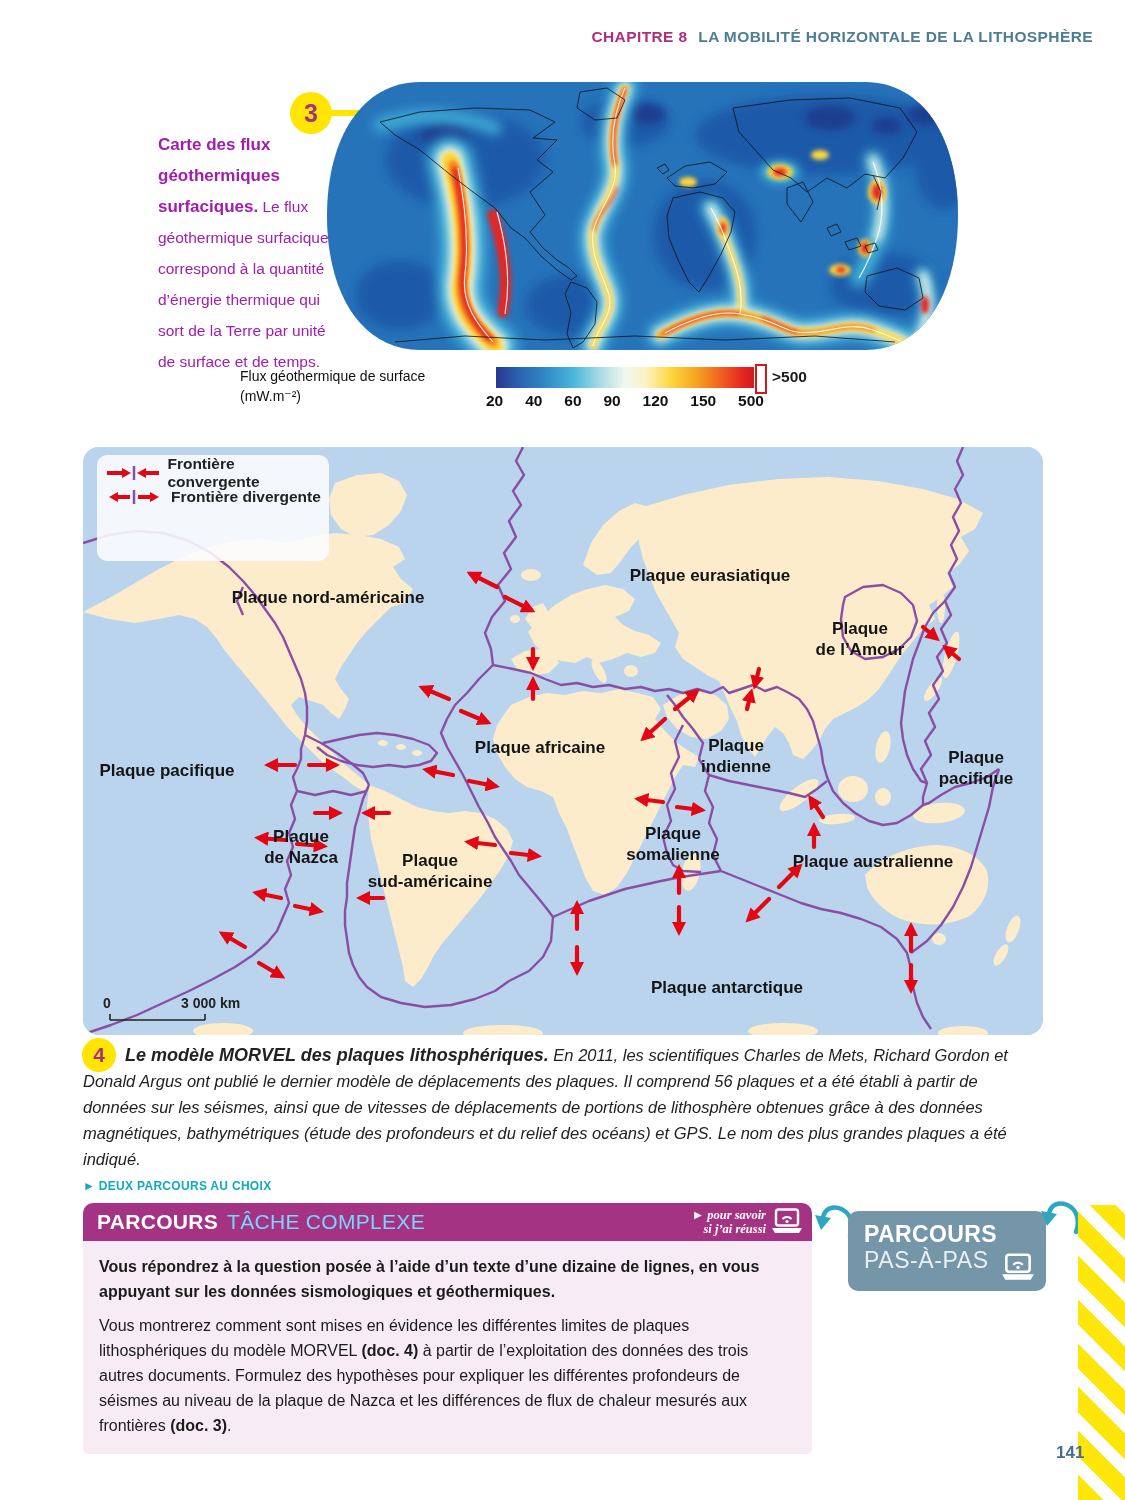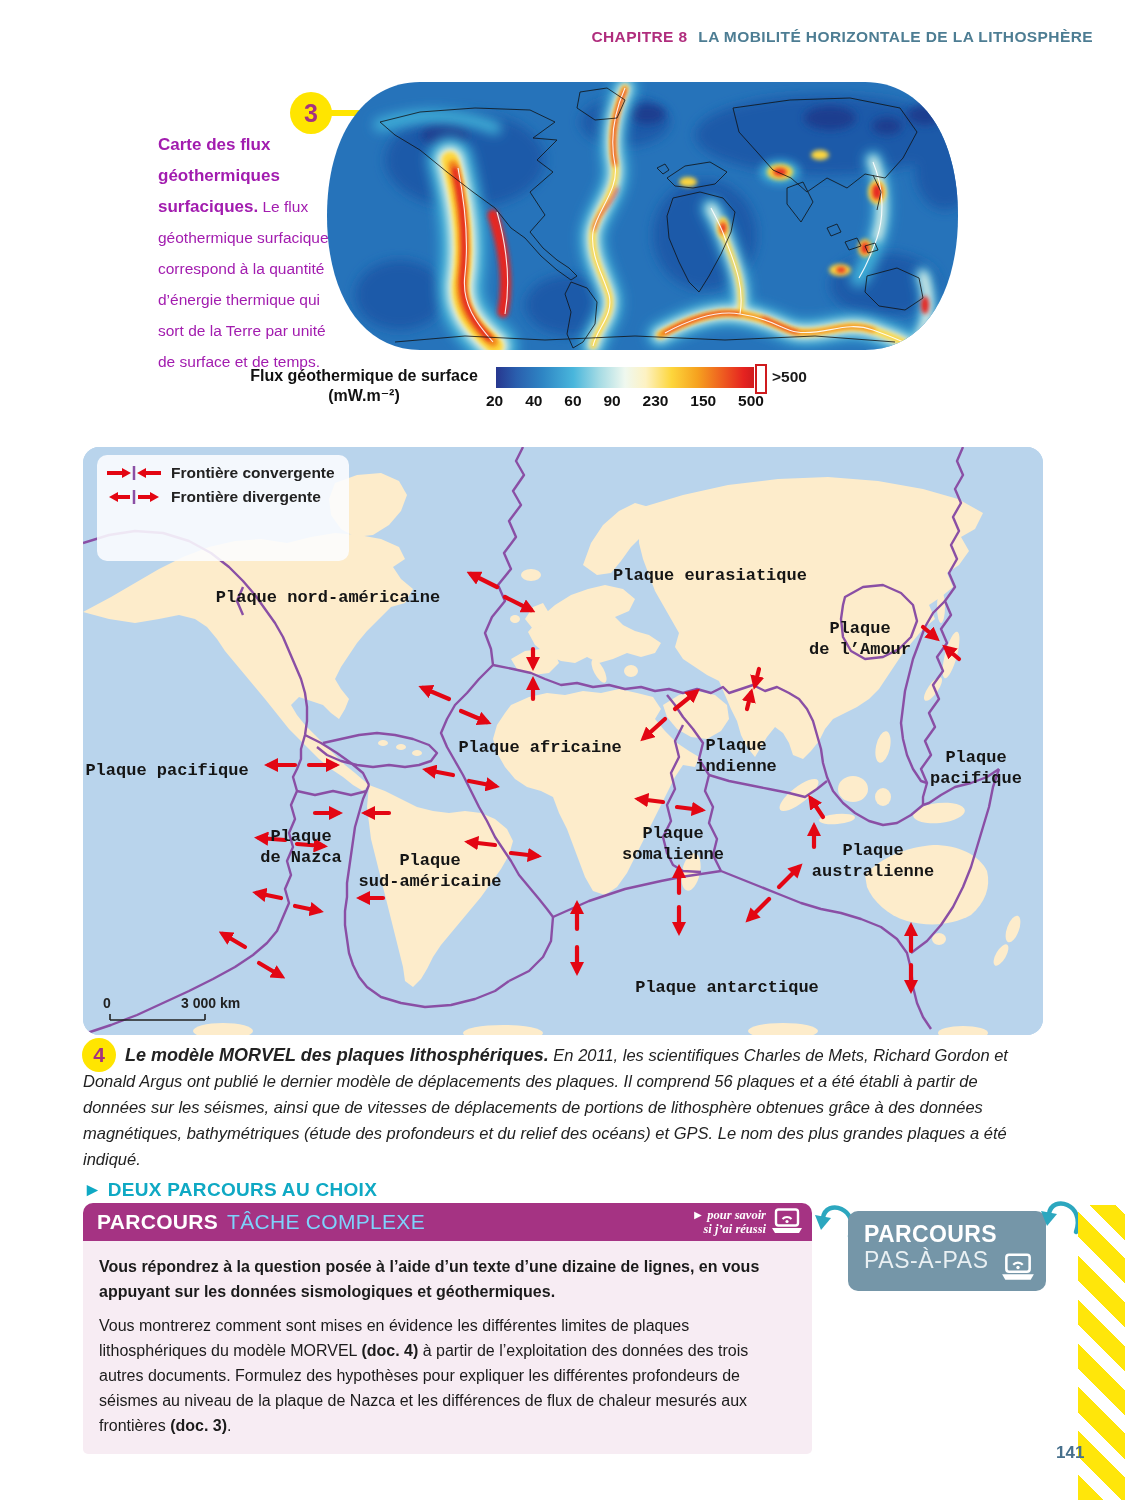--- a/index.html
+++ b/index.html
@@ -12,42 +12,42 @@
   .chap-title{color:#4d7d93;font-weight:600;margin-left:6px;}
   
   .numcircle{width:42px;height:42px;border-radius:50%;background:#ffe500;color:#a5327f;
              font-weight:bold;font-size:25px;display:flex;align-items:center;justify-content:center;}
   .numcircle.small{width:34px;height:34px;font-size:21px;}
   .connector{height:6px;background:#ffe500;}
   
   .doc3-cap{left:158px;top:97px;width:176px;font-size:15.5px;line-height:31px;color:#a21caf;margin-top:32px;}
   .doc3-cap .b{font-weight:bold;font-size:17px;}
   
-  .cb-label{left:240px;top:366px;width:248px;text-align:center;font-weight:bold;font-size:16px;line-height:20px;color:#111;}
+  .cb-label{left:240px;top:366px;width:248px;text-align:left;font-weight:normal;font-size:14px;line-height:20px;color:#111;}
   .cbar{left:496px;top:367px;width:258px;height:21px;
         background:linear-gradient(to right,#27378f 0%,#2a5fae 8%,#2e85c4 18%,#49b6dc 30%,#a5dbe4 40%,#eff8ef 50%,#fdf2c3 58%,#fdd63c 68%,#f6a21f 78%,#ee5b20 88%,#e52320 96%,#d01b1e 100%);}
   .cb-over{left:755px;top:364px;width:8px;height:26px;background:#fff;border:2px solid #cf1b1e;}
   .cb-overlabel{left:772px;top:368px;font-weight:bold;font-size:15.5px;}
   .cb-ticks{left:486px;top:392px;width:278px;display:flex;justify-content:space-between;
             font-weight:bold;font-size:15.5px;color:#111;}
   
   .map4{left:83px;top:447px;width:960px;height:588px;border-radius:16px;overflow:hidden;background:#b9d4ec;}
   .plate-label{position:absolute;transform:translate(-50%,-50%);font-weight:bold;font-size:17px;
-               color:#151515;text-align:center;white-space:pre-line;line-height:21px;font-family:Liberation Mono, monospace;}
-  .map-legend{position:absolute;left:14px;top:8px;width:252px;height:106px;background:rgba(252,253,255,.88);
+               color:#151515;text-align:center;white-space:pre-line;line-height:21px;}
+  .map-legend{position:absolute;left:14px;top:8px;width:232px;height:106px;background:rgba(252,253,255,.88);
               border-radius:10px;padding:6px 8px;box-sizing:border-box;}
   .leg-row{display:flex;align-items:center;gap:8px;height:24px;}
   .leg-row.tall{height:48px;}
   .leg-row span{font-size:15.5px;font-weight:600;color:#222;}
   .scalebar{position:absolute;left:18px;top:548px;font-weight:bold;font-size:14px;color:#222;}
   
   .doc4-cap{left:83px;top:1042px;width:962px;font-size:16.5px;line-height:26px;color:#222;text-indent:42px;font-style:italic;}
   .doc4-cap .b{font-weight:bold;font-size:18px;}
   
-  .choix{left:83px;top:1179px;color:#0fa9c4;font-weight:bold;font-size:19px;letter-spacing:.3px;}
+  .choix{left:83px;top:1179px;color:#0fa9c4;font-weight:bold;font-size:12px;letter-spacing:.3px;}
   .tache{left:83px;top:1203px;width:729px;}
   .tache-head{position:relative;height:38px;background:#a53383;border-radius:10px 10px 0 0;
               display:flex;align-items:center;padding:0 14px;box-sizing:border-box;}
   .tache-head .t1{color:#fff;font-weight:bold;font-size:21px;letter-spacing:.3px;}
   .tache-head .t2{color:#7dd3fc;font-size:21px;font-weight:400;margin-left:9px;letter-spacing:.3px;}
   .savoir{margin-left:auto;text-align:right;color:#fff;font-style:italic;font-weight:bold;
           font-size:12.5px;line-height:14px;padding-right:32px;font-family:Liberation Serif, serif;}
   .laptop{position:absolute;right:8px;top:5px;}
   .tache-body{background:#f7ecf3;padding:13px 18px 16px 16px;border-radius:0 0 5px 5px;}
   .tache-body p{margin:0;font-size:16px;line-height:25px;color:#1b1b1b;}
@@ -207,21 +207,21 @@
     <div>(mW.m⁻²)</div>
   </div>
   <div class="abs cbar"></div>
   <div class="abs cb-over"></div>
   <div class="abs cb-overlabel">&gt;500</div>
   <div class="abs cb-ticks">
     <span>20</span>
     <span>40</span>
     <span>60</span>
     <span>90</span>
-    <span>230</span>
+    <span>120</span>
     <span>150</span>
     <span>500</span>
   </div>
 
   <div class="abs map4">
     <svg width="960" height="588" viewBox="0 0 960 588" style="position:absolute;left:0;top:0;">
       <defs>
         <marker id="mah" viewBox="0 0 10 10" refX="6.5" refY="5" markerWidth="3.4" markerHeight="3.4" orient="auto">
           <path d="M0,0 L10,5 L0,10 Z" fill="#e30613"></path>
         </marker>

